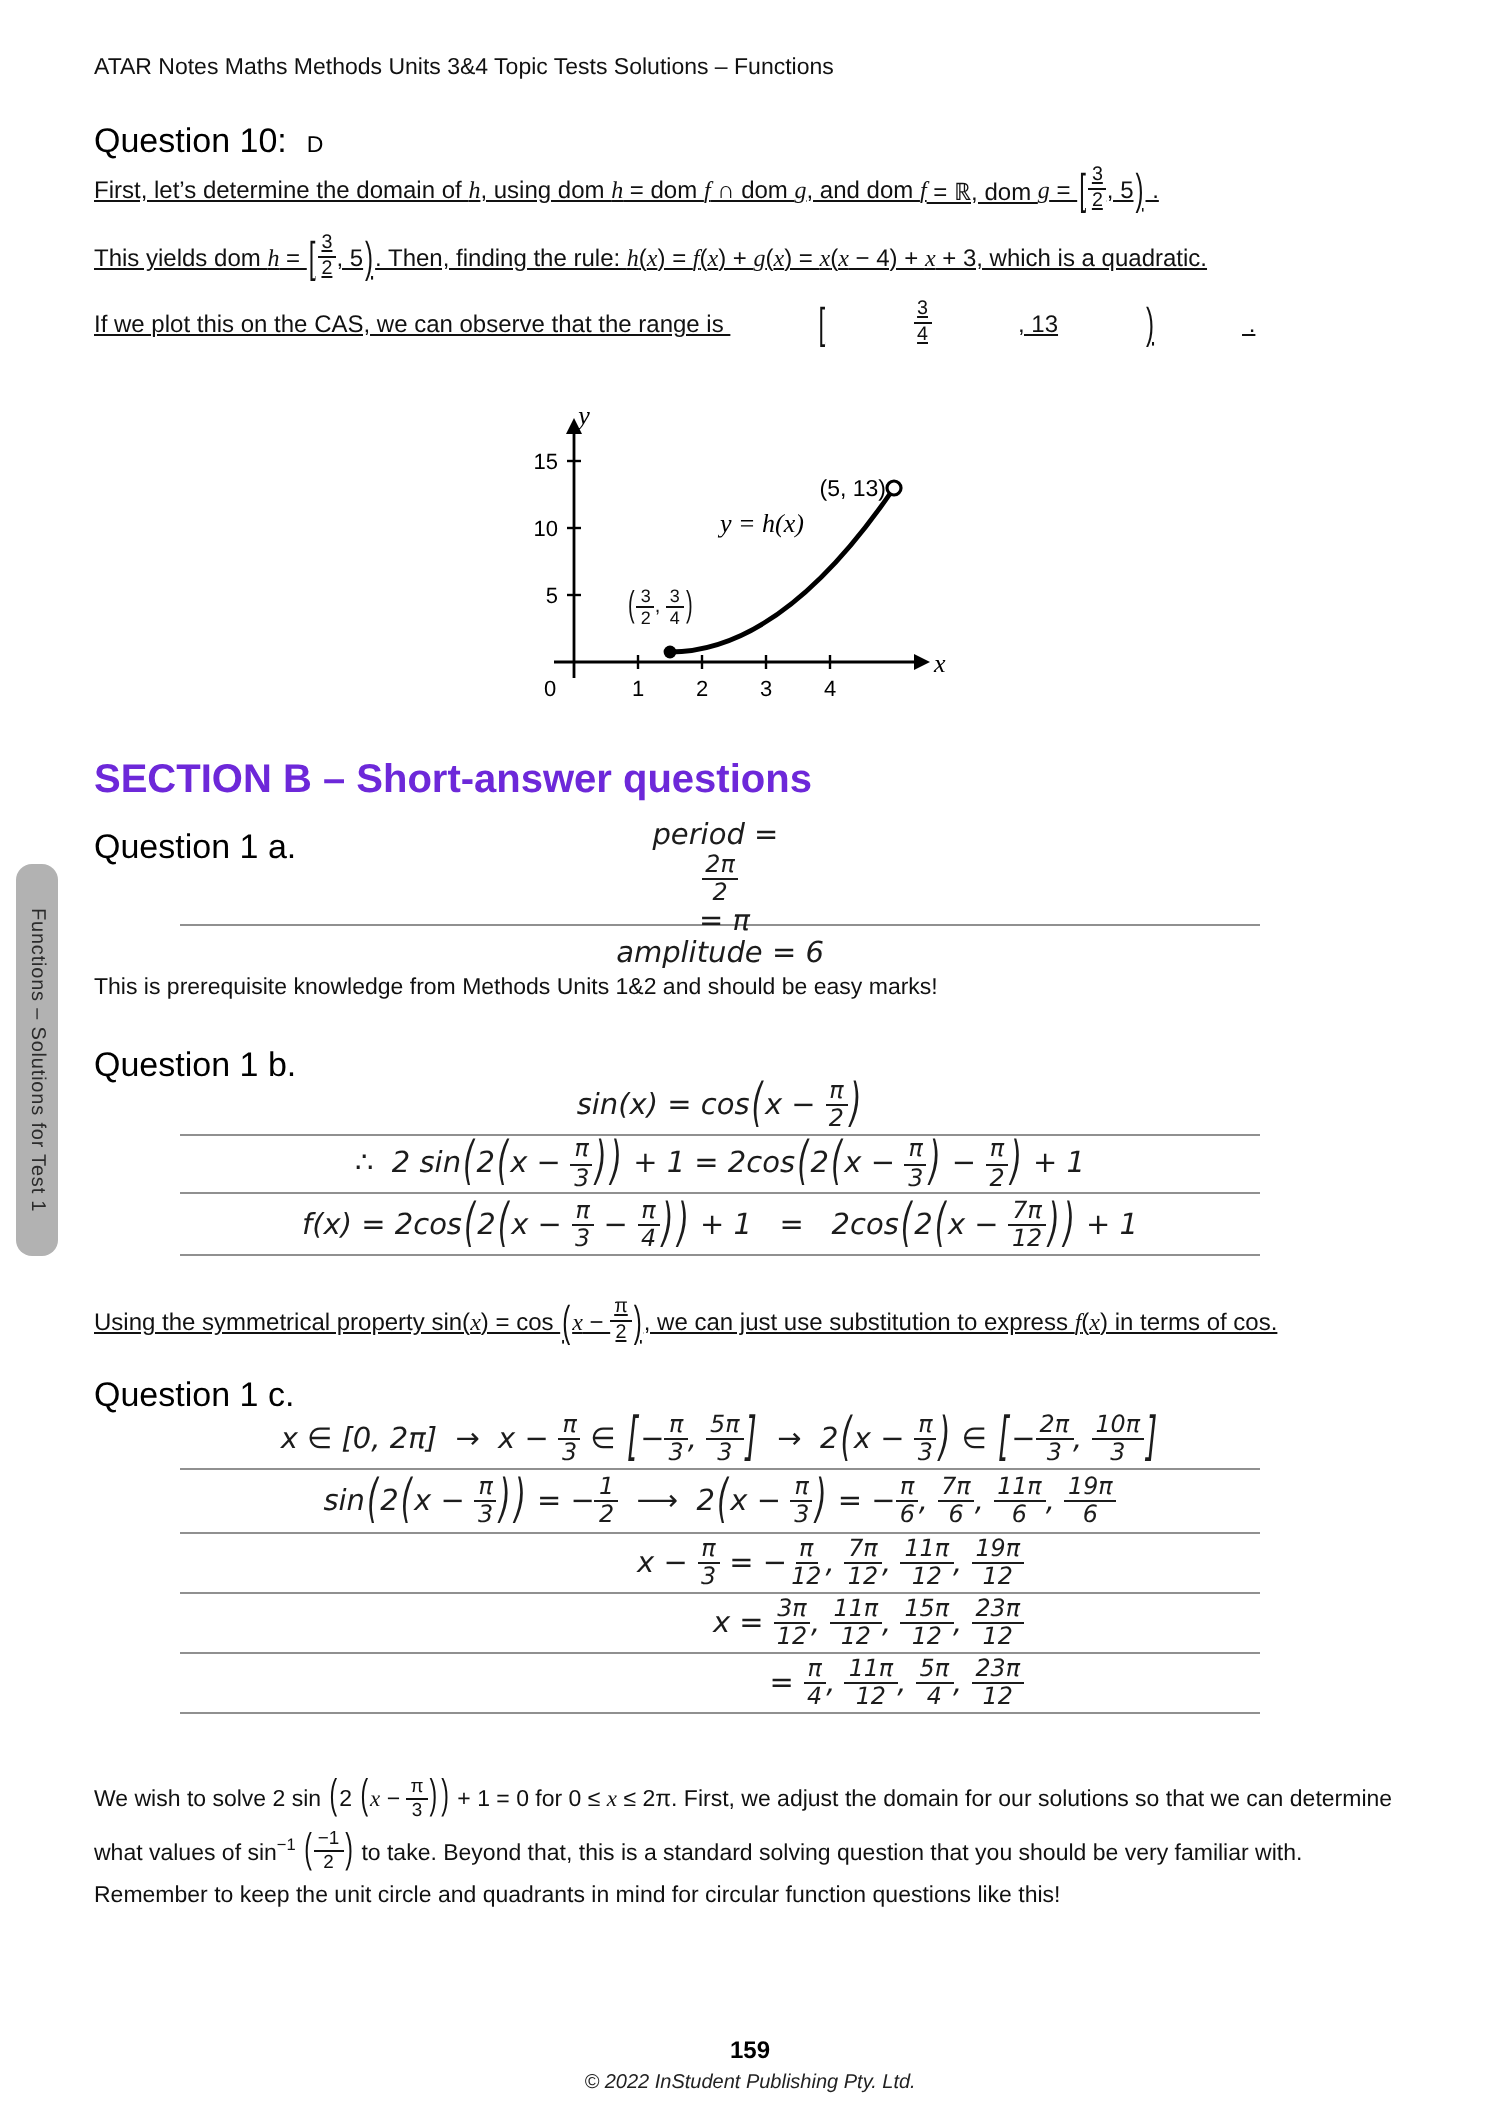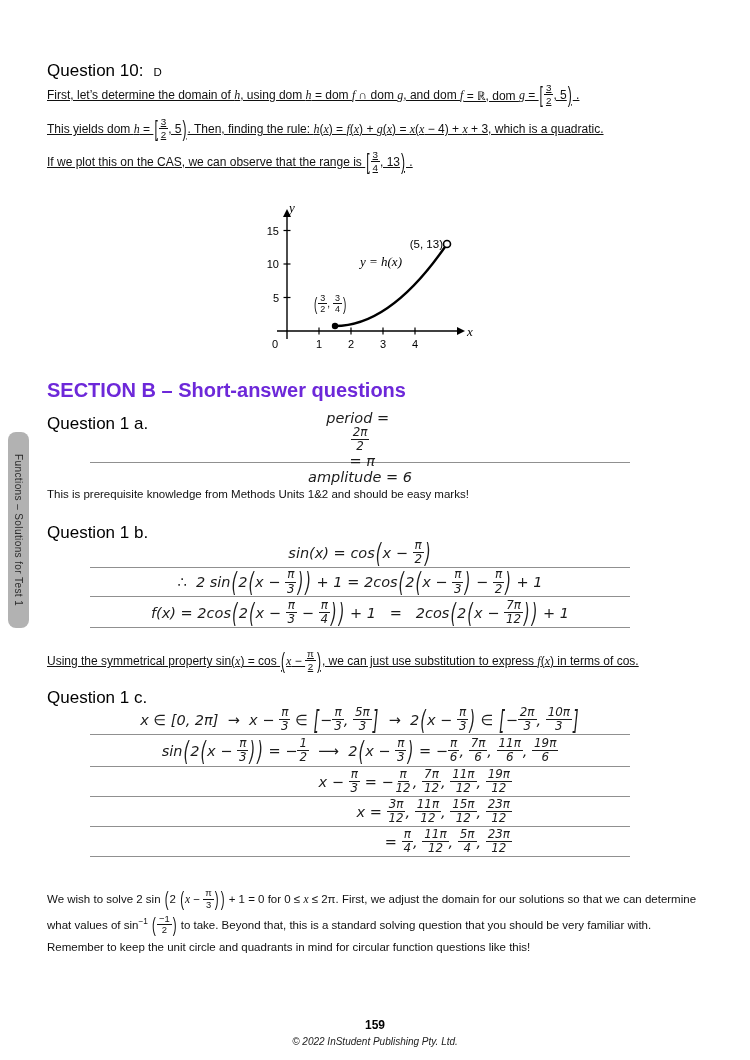--- a/index.html
+++ b/index.html
@@ -55,27 +55,28 @@
                  font-size:10px; color:#222;font-style:italic; }
 
   svg text { font-family:"Liberation Sans", sans-serif; }
   svg .axis-var { font-family:"Liberation Serif", serif; font-style:italic; font-size:13px; }
 </style>
 </head>
 <body>
 
 <div class="page">
 
+  <div class="abs body-text" style="left:47px; top:28px;">ATAR Notes Maths Methods Units 3&amp;4 Topic Tests Solutions – Functions</div>
 
   <div class="abs" style="left:47px; top:61px;">
     <span class="q-label">Question 10:</span><span class="answer">D</span>
   </div>
   <div class="abs mathline" style="left:47px; top:77px; height:36px;"><span>First, let’s determine the domain of </span><span class="it">h</span><span>, using dom </span><span class="it">h</span><span> = dom </span><span class="it">f</span><span> ∩ dom </span><span class="it">g</span><span>, and dom </span><span class="it">f</span><span> = ℝ, dom </span><span class="it">g</span><span> = </span><span class="bigd">[</span><span class="frac"><span class="num">3</span><span class="den">2</span></span><span>, 5</span><span class="bigd">)</span><span> .</span></div>
   <div class="abs mathline" style="left:47px; top:111px; height:36px;"><span>This yields dom </span><span class="it">h</span><span> = </span><span class="bigd">[</span><span class="frac"><span class="num">3</span><span class="den">2</span></span><span>, 5</span><span class="bigd">)</span><span>. Then, finding the rule: </span><span class="it">h</span><span>(</span><span class="it">x</span><span>) = </span><span class="it">f</span><span>(</span><span class="it">x</span><span>) + </span><span class="it">g</span><span>(</span><span class="it">x</span><span>) = </span><span class="it">x</span><span>(</span><span class="it">x</span><span> − 4) + </span><span class="it">x</span><span> + 3, which is a quadratic.</span></div>
-  <div class="abs mathline" style="left:47px; top:144px; height:36px;"><span>If we plot this on the CAS, we can observe that the range is </span><span class="bigd">[</span><span class="frac"><span class="num">3</span><span class="den">4</span></span><span>, 13</span><span class="bigd">)</span><span> .</span></div>
+  <div class="abs mathline" style="left:47px; top:144px; height:36px;gap:43px;"><span>If we plot this on the CAS, we can observe that the range is </span><span class="bigd">[</span><span class="frac"><span class="num">3</span><span class="den">4</span></span><span>, 13</span><span class="bigd">)</span><span> .</span></div>
 
   <div class="graph-wrap">
     <svg width="235" height="172" viewBox="0 0 235 172">
 
       <line x1="34" y1="18" x2="34" y2="141" stroke="#000" stroke-width="1.4"></line>
       <path d="M34 11 l-4 8 h8 z" fill="#000"></path>
       <line x1="24" y1="133" x2="206" y2="133" stroke="#000" stroke-width="1.4"></line>
       <path d="M212 133 l-8 -4 v8 z" fill="#000"></path>
 
       <line x1="66" y1="129.5" x2="66" y2="136.5" stroke="#000" stroke-width="1.2"></line>

